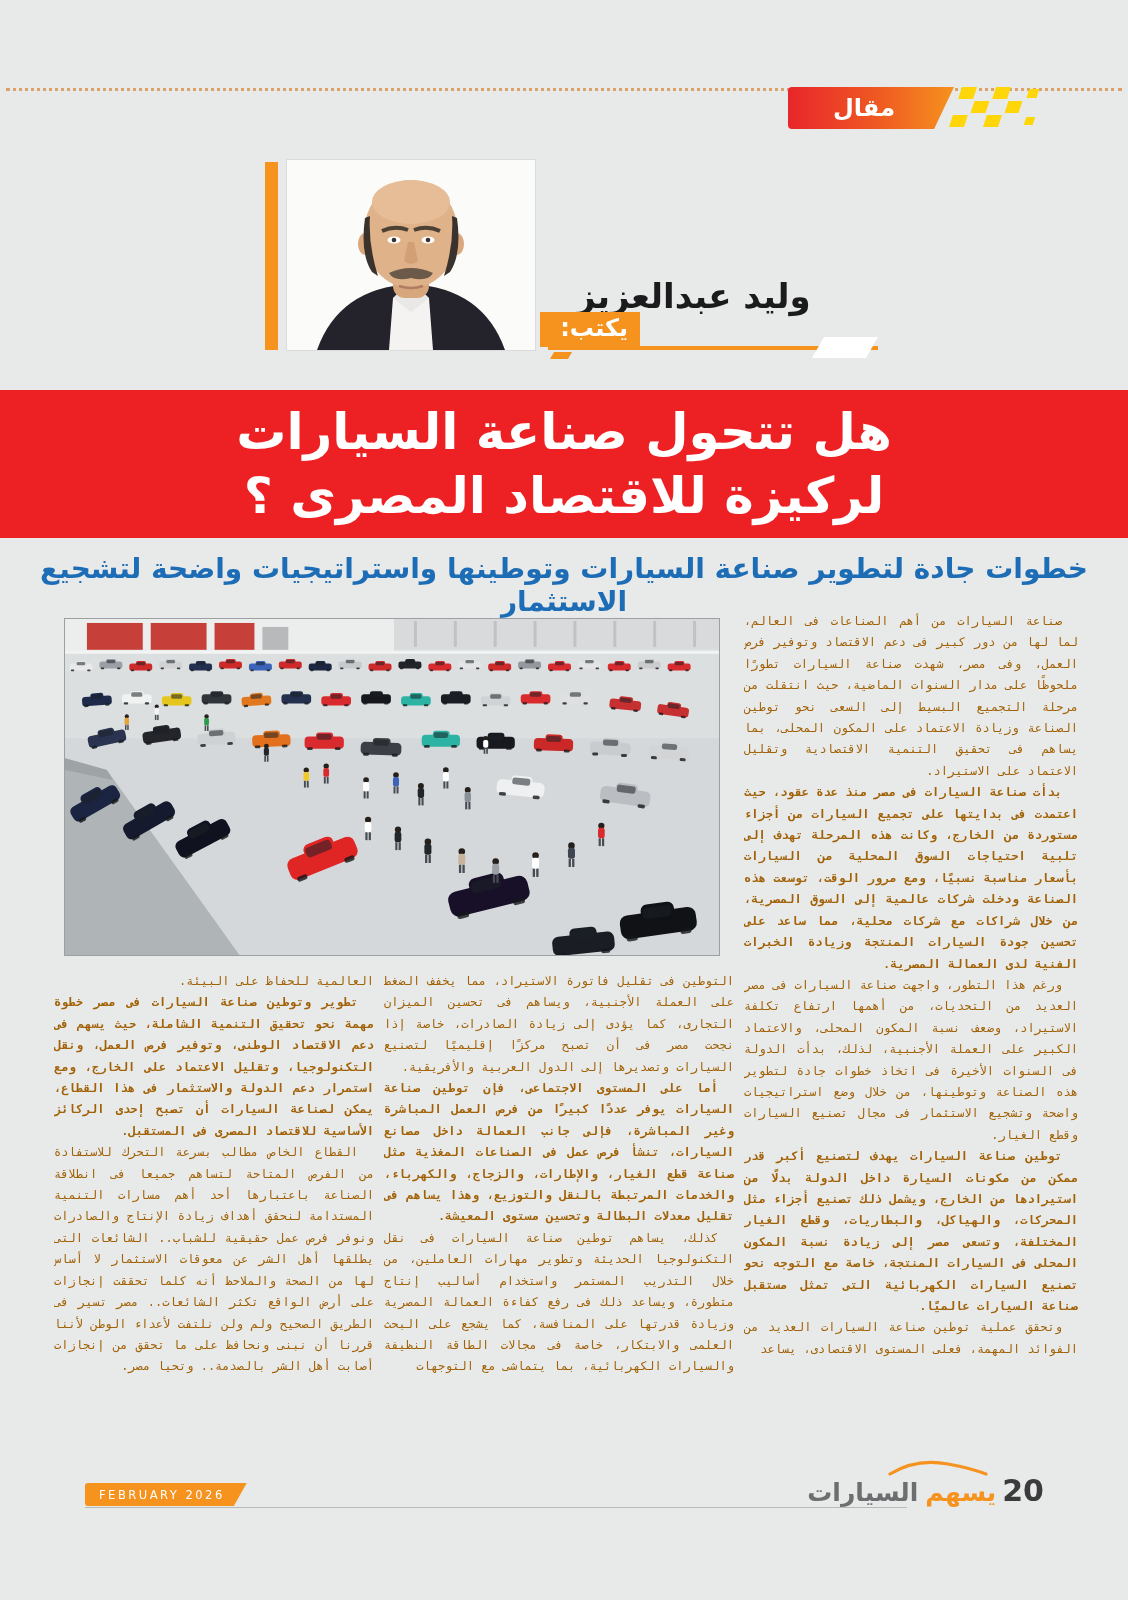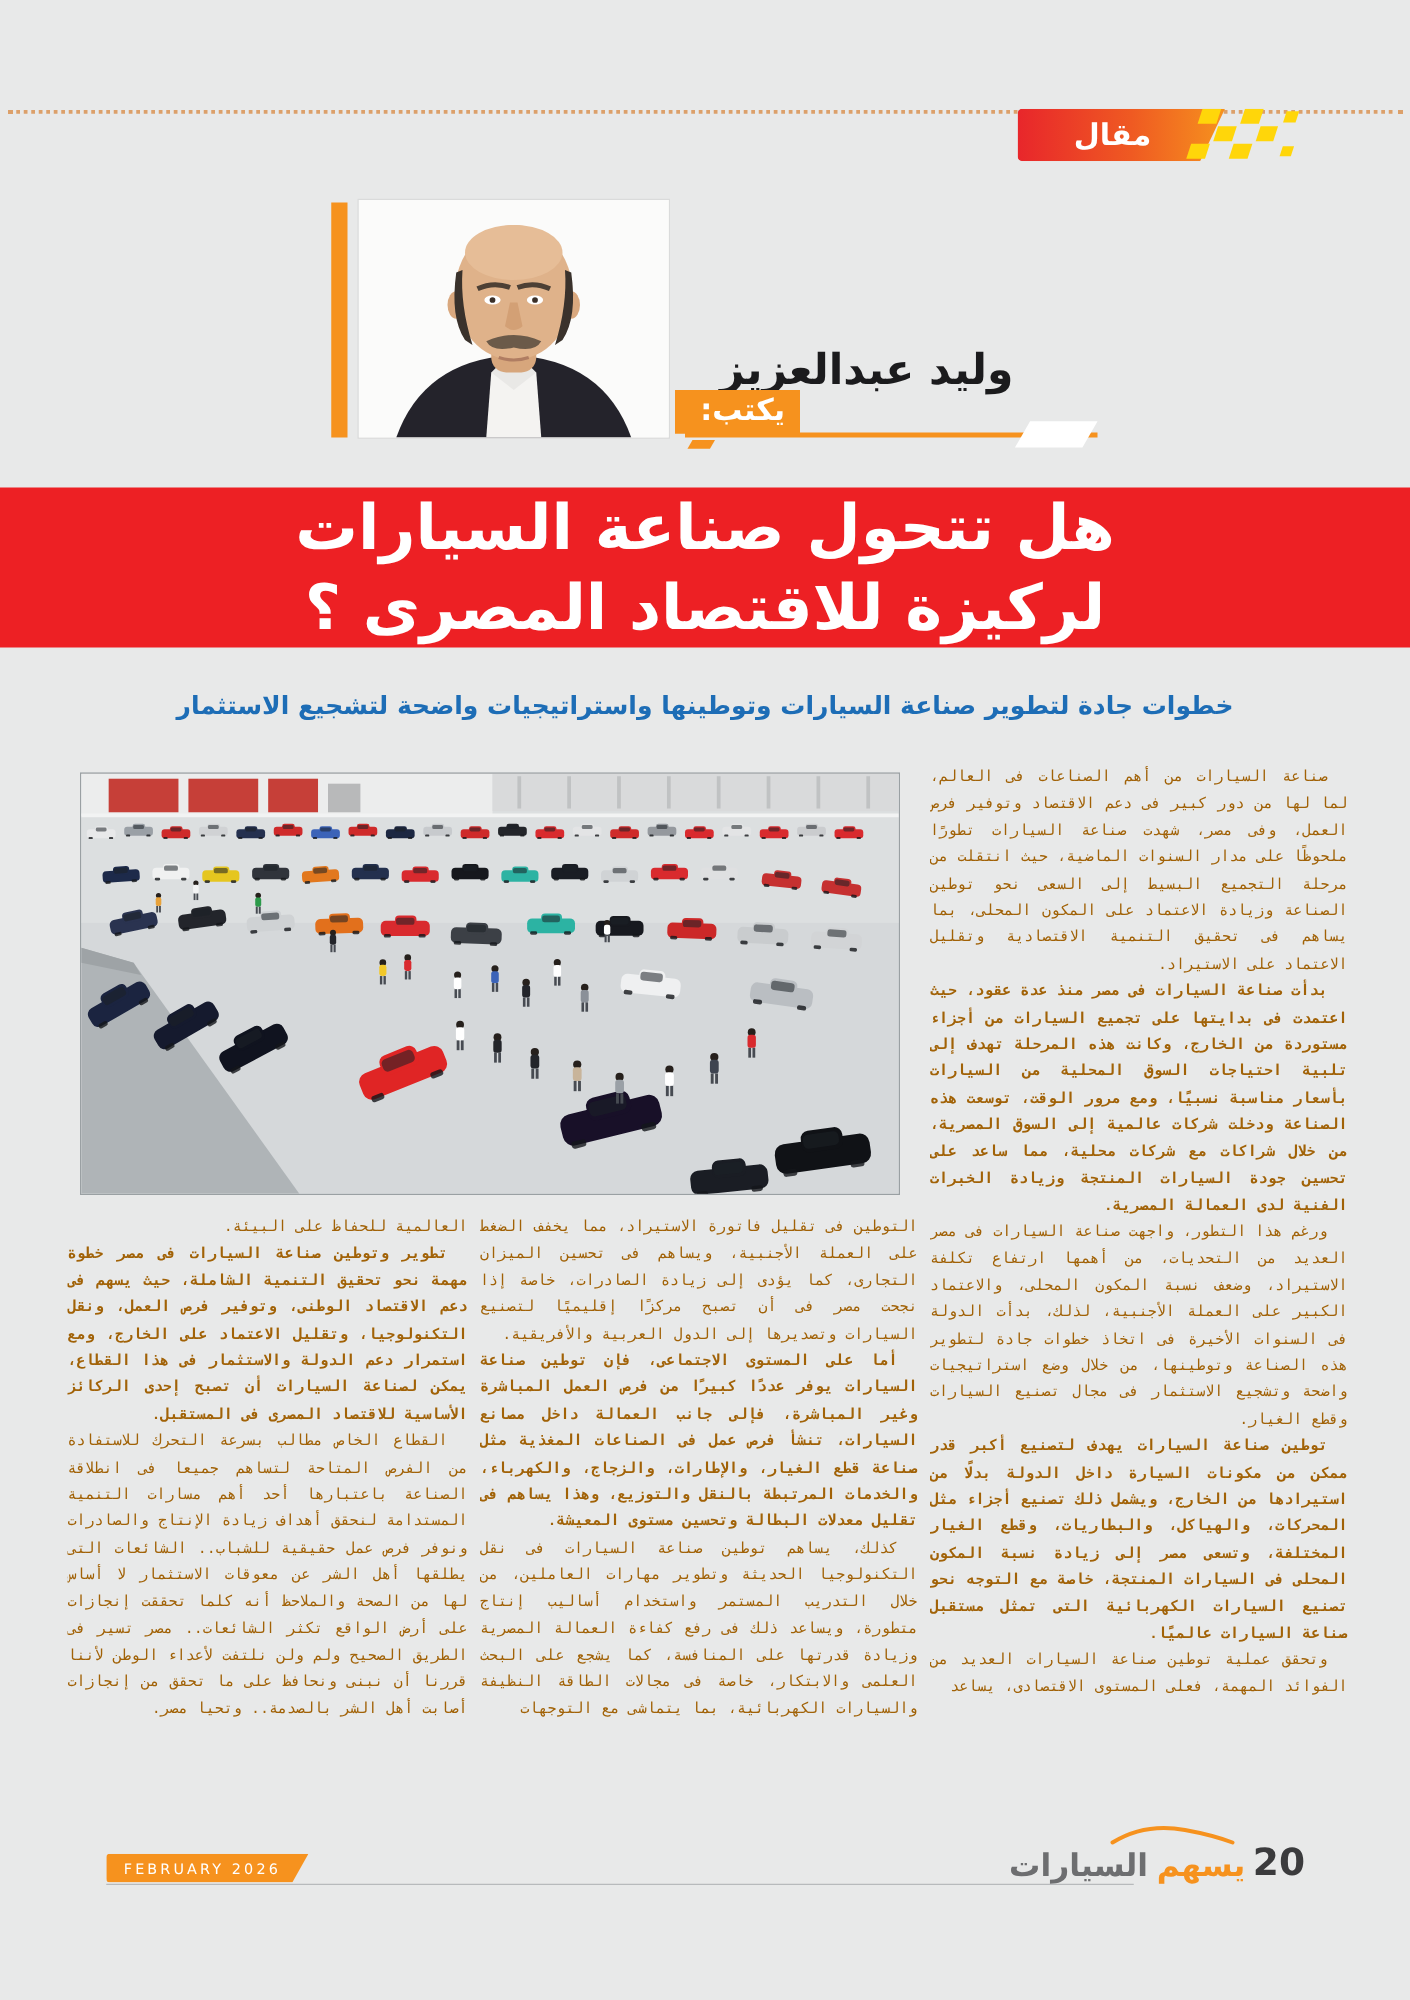--- a/index.html
+++ b/index.html
@@ -4,38 +4,38 @@
 <style>
   html,body{margin:0;padding:0;}
   body{background:#cfd1d1;font-family:"DejaVu Sans",sans-serif;}
   .page{position:relative;width:1128px;height:1600px;margin:0 auto;background:#e8e9e9;overflow:hidden;direction:rtl;}
 
   
   .dotted-rule{position:absolute;top:88px;left:6px;right:6px;border-top:3px dotted #dca06a;}
 
   
   .badge-wrap{position:absolute;top:87px;left:788px;width:258px;height:42px;direction:ltr;}
-  .badge-label{position:absolute;left:0;top:0;width:166px;height:42px;background:linear-gradient(90deg,#e8262b 0%,#ef5a22 55%,#f6921e 100%);clip-path:polygon(0 0,100% 0,88% 100%,0 100%);border-radius:4px 0 0 4px;color:#fff;font-size:24px;font-weight:700;display:flex;align-items:center;justify-content:center;padding-right:14px;box-sizing:border-box;margin-left:26px;}
+  .badge-label{position:absolute;left:0;top:0;width:166px;height:42px;background:linear-gradient(90deg,#e8262b 0%,#ef5a22 55%,#f6921e 100%);clip-path:polygon(0 0,100% 0,88% 100%,0 100%);border-radius:4px 0 0 4px;color:#fff;font-size:24px;font-weight:700;display:flex;align-items:center;justify-content:center;padding-right:14px;box-sizing:border-box;}
   .badge-checkers{position:absolute;left:160px;top:0;}
 
   
   .portrait-bar{position:absolute;left:265px;top:162px;width:13px;height:188px;background:#f6921e;}
   .portrait{position:absolute;left:287px;top:160px;width:248px;height:190px;background:#fbfbfa;box-shadow:0 0 0 1px rgba(0,0,0,.06);}
   .author-name{position:absolute;top:276px;right:252px;width:300px;text-align:left;font-size:34px;font-weight:700;color:#1b1b1d;direction:rtl;}
   .writes-box{position:absolute;top:312px;right:488px;background:#f6921e;color:#fff;font-size:24px;font-weight:700;padding:2px 12px 5px 20px;}
   .author-rule{position:absolute;top:346px;right:250px;width:330px;height:4px;background:#f6921e;}
   .author-rule-chip{position:absolute;top:352px;right:558px;width:18px;height:7px;background:#f6921e;transform:skewX(-30deg);}
   .author-rule-para{position:absolute;top:337px;right:256px;width:54px;height:21px;background:#ffffff;transform:skewX(-30deg);}
 
   
-  .banner{position:absolute;top:390px;left:0;width:1128px;height:128px;background:#ed2024;display:flex;flex-direction:column;align-items:center;justify-content:center;}
+  .banner{position:absolute;top:390px;left:0;width:1128px;height:148px;background:#ed2024;display:flex;flex-direction:column;align-items:center;justify-content:center;}
   .banner .t-line{color:#fff;font-size:50px;line-height:64px;font-weight:800;letter-spacing:-1px;text-align:center;}
 
   
-  .subtitle{position:absolute;top:552px;left:0;width:1128px;text-align:center;color:#1d6db6;font-size:20px;font-weight:800;}
+  .subtitle{position:absolute;top:552px;left:0;width:1128px;text-align:center;color:#1d6db6;font-size:28px;font-weight:800;}
 
   
   .cars-photo{position:absolute;left:64px;top:618px;width:656px;height:338px;border:1px solid #9aa0a3;box-sizing:border-box;background:#d5d8da;}
   .cars-photo svg{display:block;width:100%;height:100%;}
 
   
   .col{position:absolute;font-size:12px;line-height:21.4px;color:#a16207;text-align:justify;overflow:hidden;font-family:Liberation Mono, monospace;}
   .col p{margin:0;text-indent:16px;}
   .col p.bold{font-weight:700;}
   .col p.cont{text-indent:0;}

